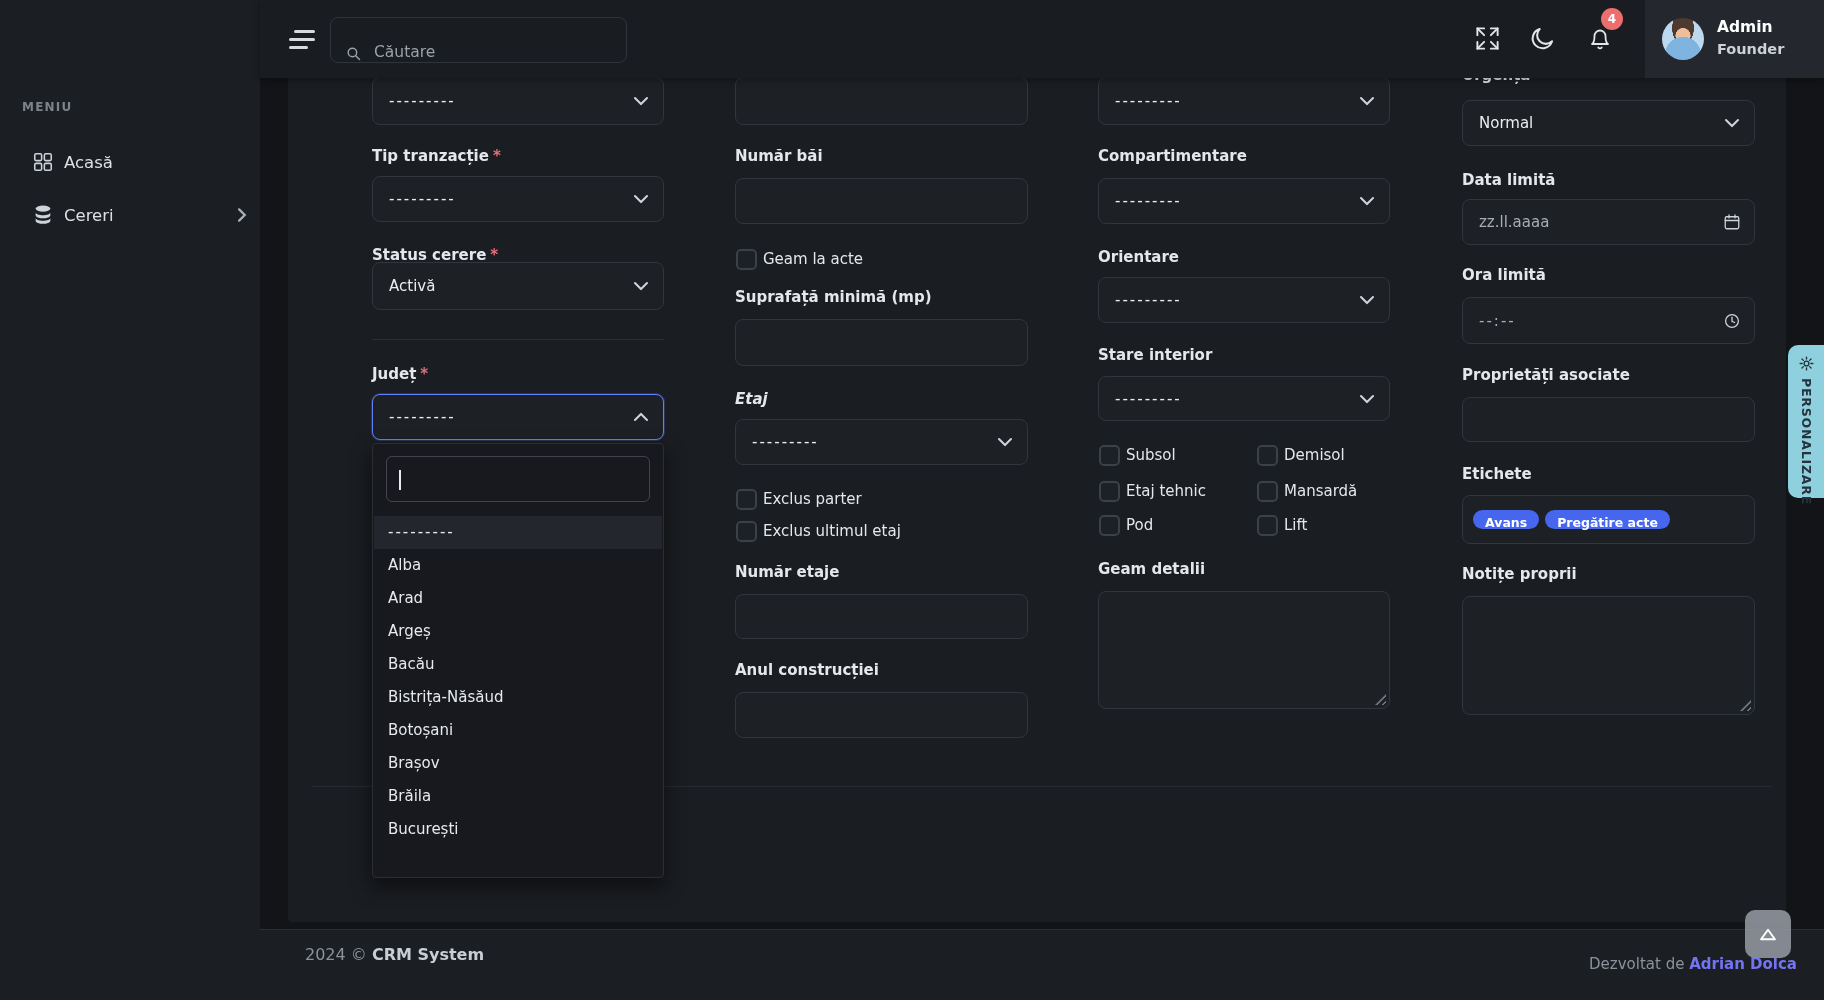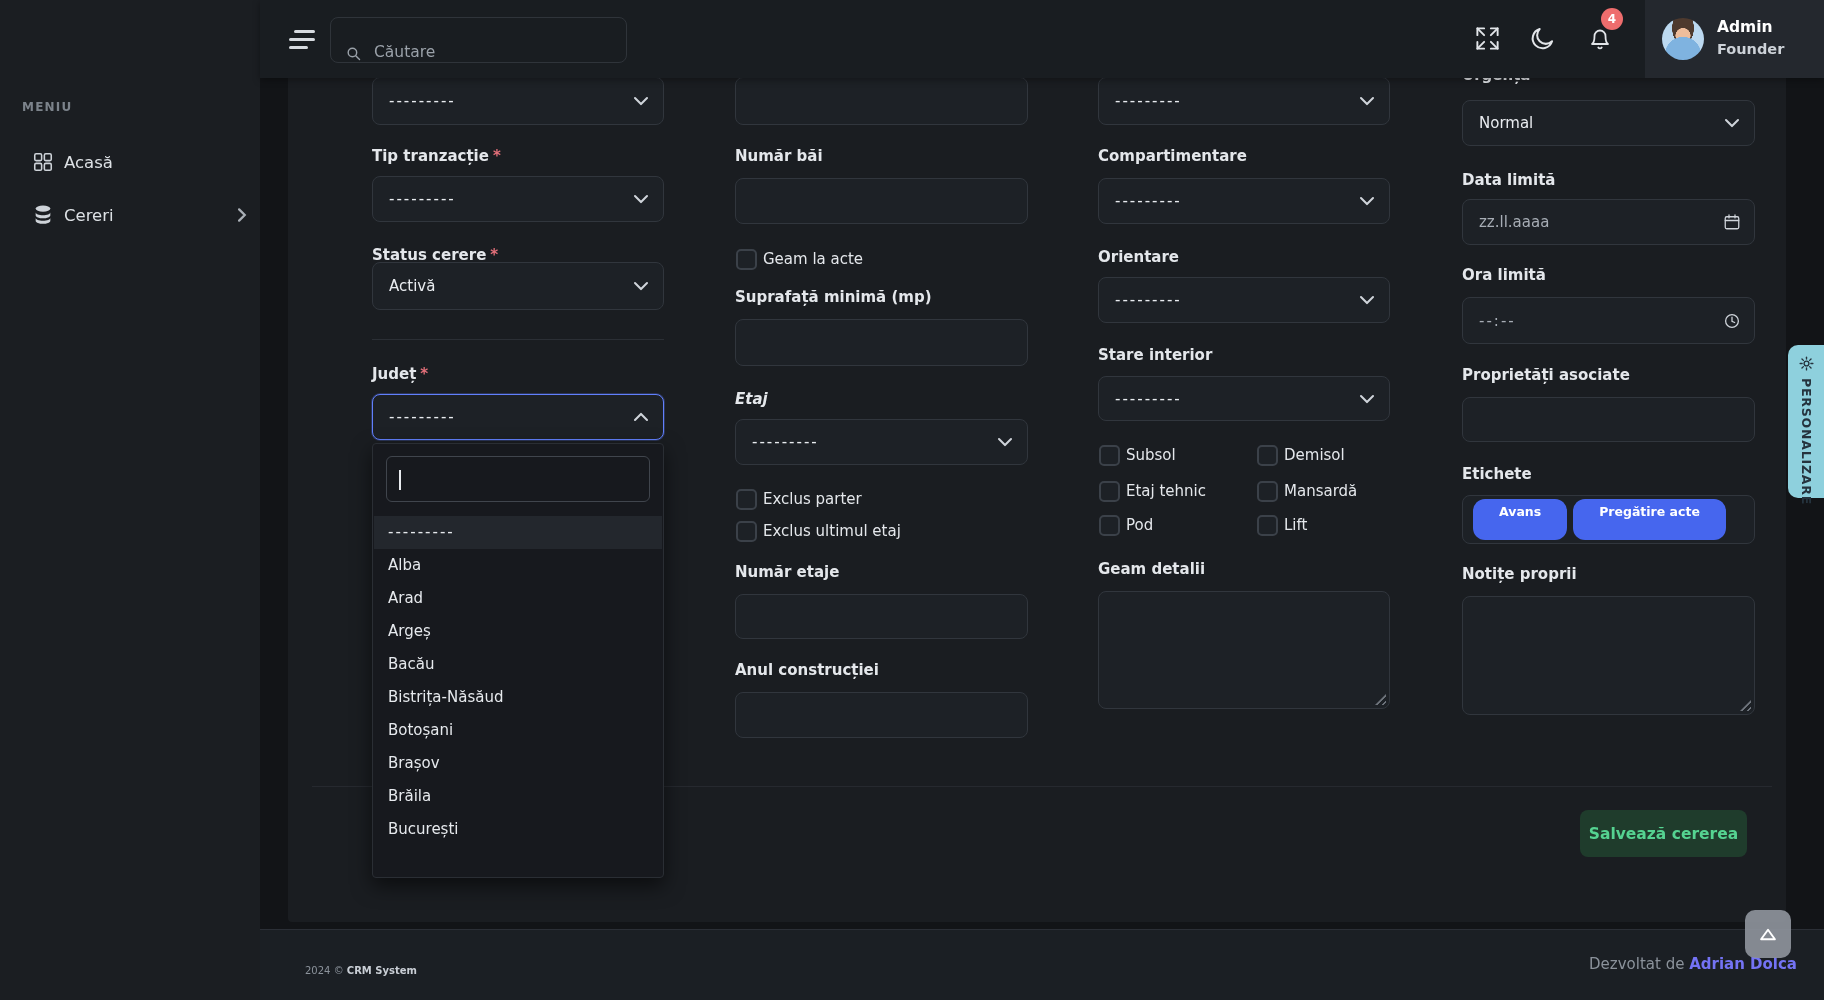--- a/index.html
+++ b/index.html
@@ -58,36 +58,36 @@
   .panel{position:absolute;left:372px;top:443px;width:292px;height:435px;background:#17191e;border:1px solid #2a2e34;border-radius:4px;z-index:40;box-shadow:0 8px 20px rgba(0,0,0,.55);box-sizing:border-box;}
   .panel-search{position:absolute;left:13px;top:12px;width:264px;height:46px;border:1px solid #40454d;border-radius:6px;box-sizing:border-box;}
   .panel-search input{position:absolute;inset:0;width:100%;background:transparent;border:none;outline:none;color:#e9ecf0;font-size:15px;padding:0 12px;box-sizing:border-box;font-family:inherit;}
   .caret{position:absolute;left:12px;top:13px;width:1.5px;height:20px;background:#e8ebef;}
   .opts{position:absolute;left:1px;top:72px;width:288px;}
   .opt{height:33px;line-height:33px;padding-left:14px;font-size:15px;color:#e6e9ed;cursor:pointer;white-space:nowrap;}
   .opt.active{background:#23272d;}
 
   
   .tagbox{position:absolute;left:1462px;top:495px;width:293px;height:49px;background:#1d2126;border:1px solid #31363d;border-radius:8px;z-index:2;display:flex;align-items:center;padding-left:10px;gap:6px;box-sizing:border-box;}
-  .tag{height:41px;line-height:25px;padding:0 26px;border-radius:12px;background:#4666ee;color:#fff;font-size:12.5px;font-weight:600;white-space:nowrap;}
+  .tag{height:19px;line-height:25px;padding:0 12px;border-radius:12px;background:#4666ee;color:#fff;font-size:12.5px;font-weight:600;white-space:nowrap;}
 
   
   .savebtn{position:absolute;left:1580px;top:810px;width:167px;height:47px;background:#1f3c2c;color:#55d391;font-size:15.5px;font-weight:700;border:none;border-radius:8px;z-index:2;cursor:pointer;font-family:inherit;}
 
   
   .ptab{position:absolute;left:1788px;top:345px;width:36px;height:153px;background:#8ed0dd;border-radius:10px 0 0 10px;z-index:60;cursor:pointer;display:flex;flex-direction:column;align-items:center;padding-top:10px;box-sizing:border-box;}
   .ptab svg{width:17px;height:17px;color:#25333e;flex:none;}
   .ptab .pt-text{margin-top:6px;writing-mode:vertical-rl;font-size:12.5px;font-weight:700;letter-spacing:.8px;color:#25333e;}
 
   
   .scrolltop{position:absolute;left:1745px;top:910px;width:46px;height:48px;background:rgba(141,147,155,.92);border:none;border-radius:10px;z-index:60;cursor:pointer;display:flex;align-items:center;justify-content:center;}
 
   
   .footer{position:absolute;left:260px;top:929px;width:1564px;height:71px;background:#1b1f24;border-top:1px solid #2b2f36;z-index:10;}
-  .f-left{position:absolute;left:45px;top:35px;font-size:10px;color:#8b929b;}
+  .f-left{position:absolute;left:45px;top:15px;font-size:16px;color:#8b929b;}
   .f-left b{color:#c9ced5;font-weight:700;}
   .f-right{position:absolute;right:27px;top:25px;font-size:15px;color:#8b929b;}
   .f-right a{color:#7473f4;font-weight:600;text-decoration:none;cursor:pointer;}
 
   svg{display:block;}
 </style>
 </head>
 <body>
 
 <div id="canvas">
@@ -280,21 +280,20 @@
     <span class="tag">Avans</span>
     <span class="tag">Pregătire acte</span>
   </div>
 
   <div class="flabel" style="left:1462px;top:565px;"><span>Notițe proprii</span></div>
   <div class="ta" style="left:1462px;top:596px;width:293px;height:119px;">
       <span class="rz"></span>
     </div>
 
   <div class="divline" style="left:312px;top:786px;width:1460px;background:#26292f;"></div>
-  <button class="savebtn">Salvează cererea</button>
 
   <div class="sidebar">
     <div class="menu-label">MENIU</div>
     <div class="nav-item" style="top:140px;">
       <svg class="nv-icon" viewBox="0 0 24 24" fill="none" stroke="currentColor" stroke-width="1.7">
           <rect x="3" y="3" width="7.5" height="7.5" rx="1.5"></rect>
           <rect x="13.5" y="3" width="7.5" height="7.5" rx="1.5"></rect>
           <rect x="3" y="13.5" width="7.5" height="7.5" rx="1.5"></rect>
           <rect x="13.5" y="13.5" width="7.5" height="7.5" rx="1.5"></rect>
         </svg>

